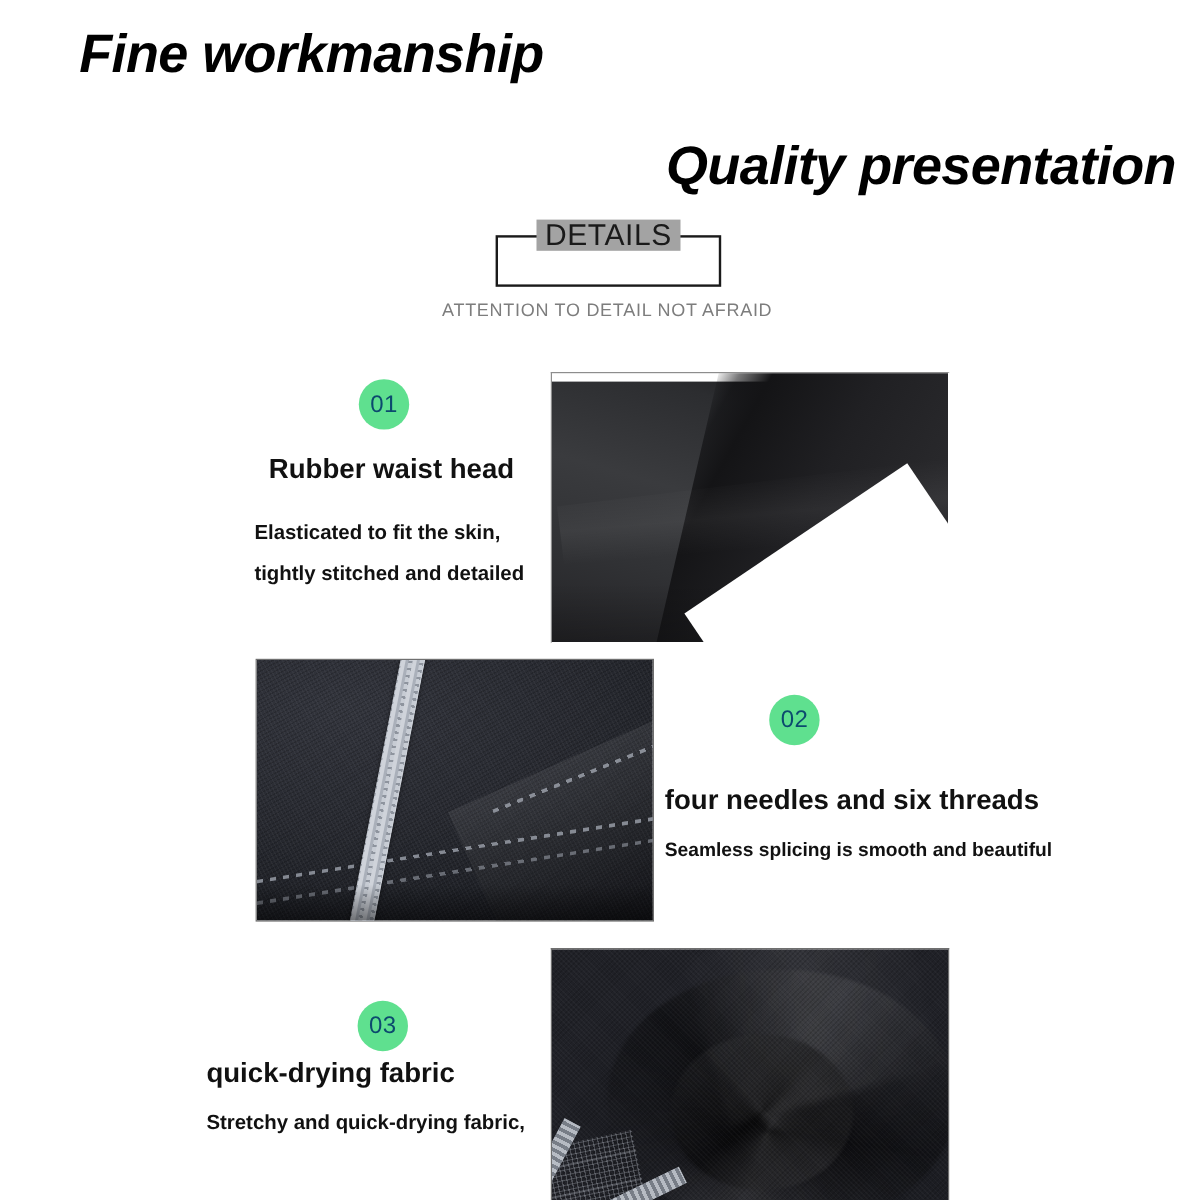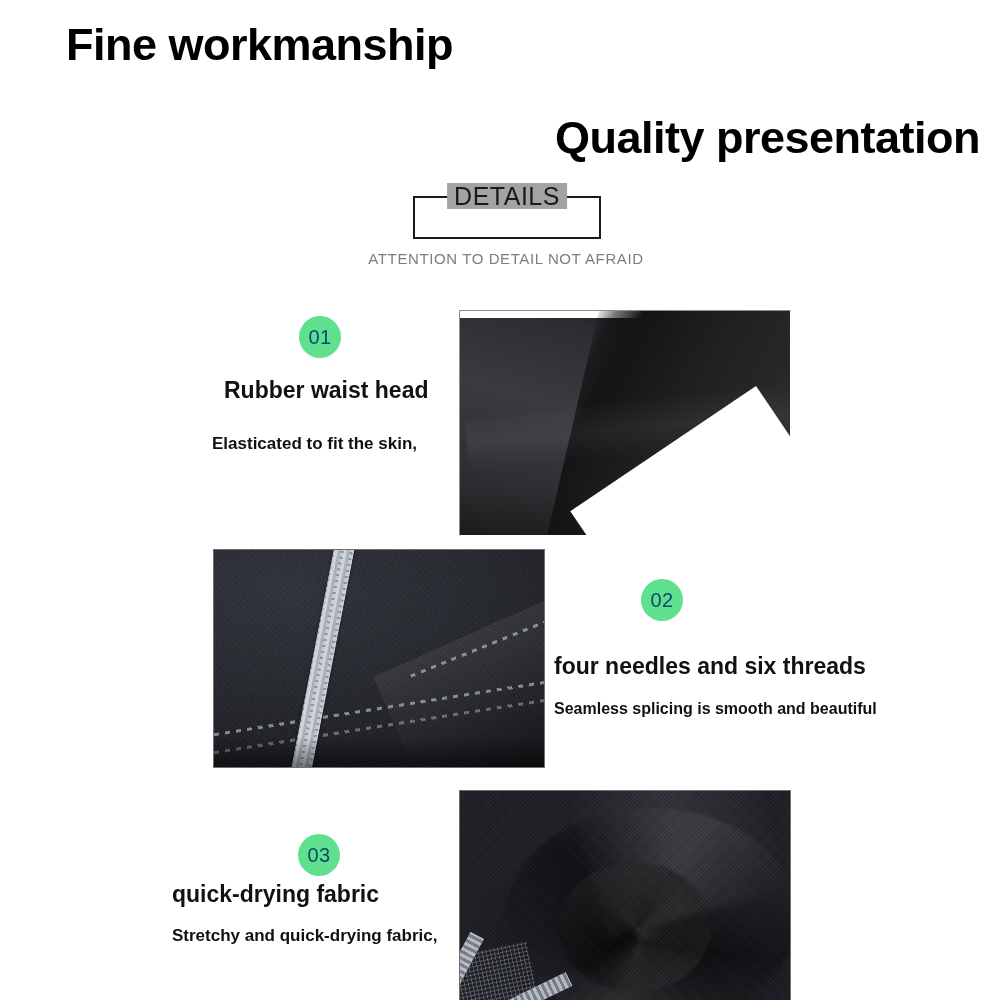--- a/index.html
+++ b/index.html
@@ -18,20 +18,21 @@
 
   
   .headline {
     position: absolute;
     font-weight: bold;
     font-size: 45px;
     line-height: 1;
     letter-spacing: -0.5px;
     color: #000000;
     white-space: nowrap;
+    font-style: italic;
   }
   #headline-primary { left: 66px; top: 22px; }
   #headline-secondary { right: 20px; top: 115px; }
 
   
   #details-badge {
     position: absolute;
     left: 413px;
     top: 196px;
     width: 188px;
@@ -385,20 +386,21 @@
   <div class="crease"></div>
   <div class="base-shadow"></div>
   <div class="corner-cut"></div>
 </div>
 
 <div class="feature" id="feature-01">
   <div class="badge">01</div>
   <div class="feature-title">Rubber waist head</div>
   <div class="feature-desc">
     <div>Elasticated to fit the skin,</div>
+    <div>tightly stitched and detailed</div>
   </div>
 </div>
 
 <div class="photo" id="photo-seam">
   <div class="cloth"></div>
   <div class="weave"></div>
   <div class="edge-fold"></div>
   <div class="hem-stitch"></div>
   <div class="hem-stitch second"></div>
   <div class="edge-stitch"></div>

